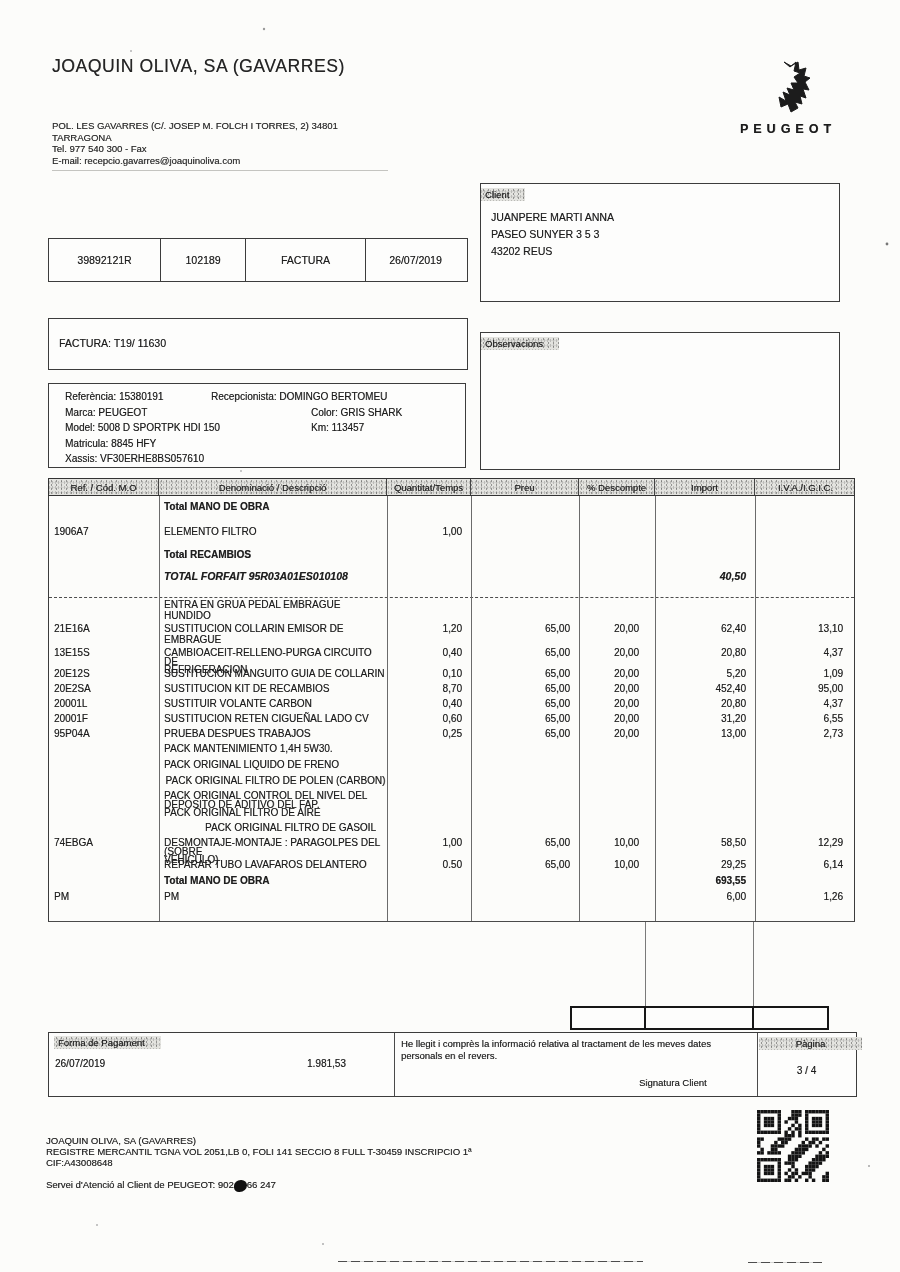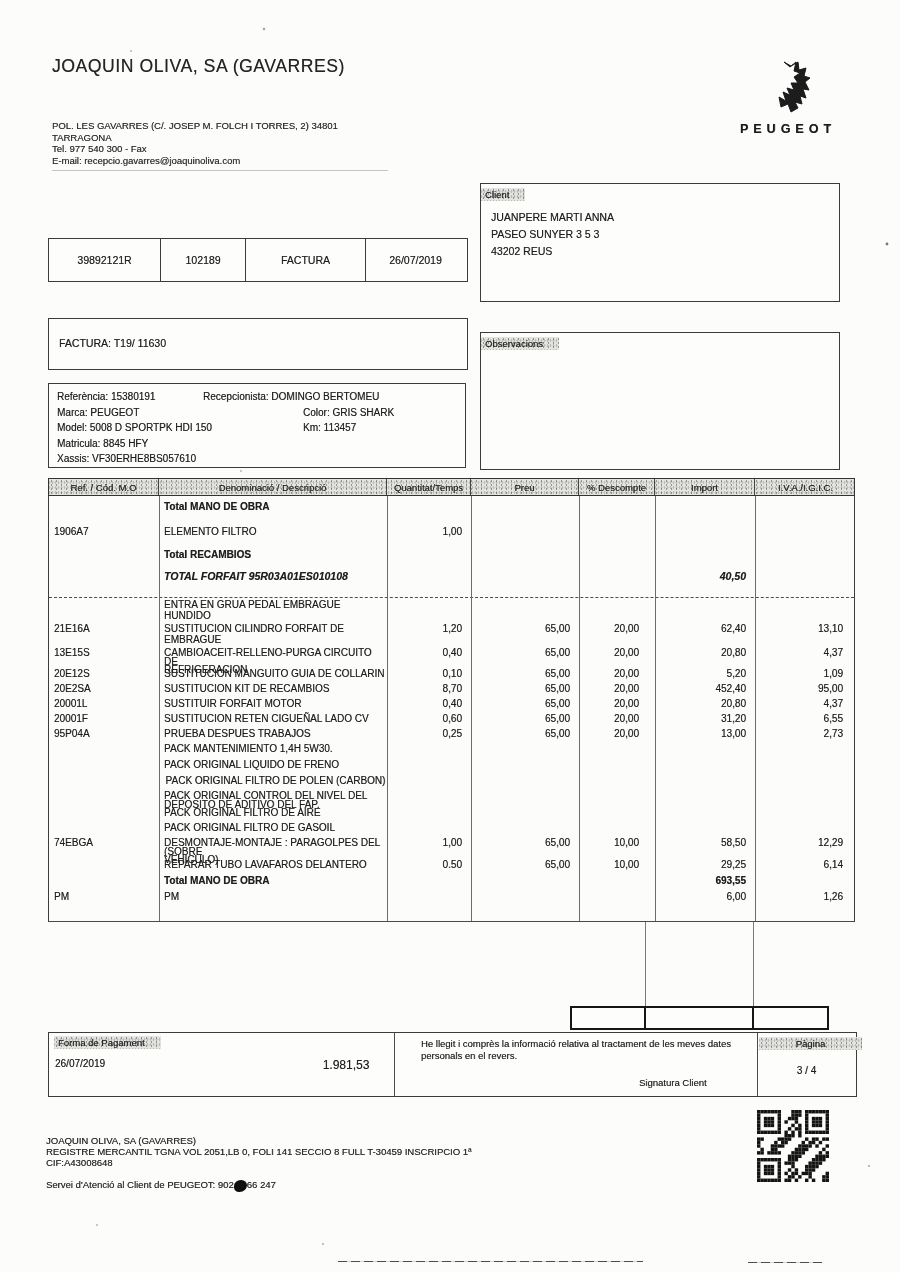--- a/index.html
+++ b/index.html
@@ -35,21 +35,21 @@
   .idhead > div{height:15px;font-size:9.5px;display:flex;align-items:center;justify-content:center;
     border-right:1px solid #3c3c3c;border-bottom:1px solid #3c3c3c;}
   .idhead > div:last-child{border-right:none;}
   .idvals > div{height:42px;font-size:10.5px;display:flex;align-items:center;justify-content:center;
     border-right:1px solid #3c3c3c;}
   .idvals > div:last-child{border-right:none;}
   
   .facturabox{left:48px;top:318px;width:418px;height:50px;}
   .facturabox span{position:absolute;left:10px;top:18px;font-size:10.5px;}
   
-  .vehbox{left:48px;top:383px;width:418px;height:85px;font-size:10px;line-height:15.6px;padding:5px 8px;box-sizing:border-box;}
+  .vehbox{left:48px;top:383px;width:418px;height:85px;font-size:10px;line-height:15.6px;padding:5px 16px;box-sizing:border-box;}
   .vrow{position:relative;white-space:nowrap;}
   .vr{position:absolute;left:146px;top:0;}
   .vr2{position:absolute;left:246px;top:0;}
   
   .theadgrid,.trow{display:grid;grid-template-columns:110px 228px 84px 108px 76px 100px 101px;}
   .thead{position:absolute;left:48px;top:478px;width:807px;border:1.5px solid #333;box-sizing:border-box;}
   .theadgrid > div{height:16px;font-size:9.5px;display:flex;align-items:center;justify-content:center;
     border-right:1px solid #444;}
   .theadgrid > div:last-child{border-right:none;}
   .tbody{position:absolute;left:48px;top:496px;width:807px;height:426px;box-sizing:border-box;
@@ -70,22 +70,22 @@
   .cell.amount{padding-right:9px;}
   .cell.vat{padding-right:13px;}
   .row-sep{border-top:1.6px dashed #4d4d4d;margin:2px 0 2px 0;height:0;}
   .stub{position:absolute;width:1px;background:#7a7a7a;}
   .totbox{position:absolute;border:2.5px solid #161616;background:#fdfdfc;box-sizing:border-box;}
   
   .paybox{left:48px;top:1032px;width:807px;height:63px;}
   .paydiv{position:absolute;top:0;bottom:0;width:1px;background:#4a4a4a;}
   .paylabel{position:absolute;left:5px;top:3px;}
   .paydate{position:absolute;left:6px;top:25px;font-size:10px;}
-  .payamount{position:absolute;left:258px;top:25px;width:78px;text-align:center;font-size:12px;}
-  .legal{position:absolute;left:372px;top:5px;width:334px;font-size:9.5px;line-height:12px;}
+  .payamount{position:absolute;left:258px;top:25px;width:78px;text-align:left;font-size:10px;}
+  .legal{position:absolute;left:352px;top:5px;width:334px;font-size:9.5px;line-height:12px;}
   .sig{position:absolute;left:590px;top:44px;font-size:9.5px;}
   .pglabel{position:absolute;left:710px;top:4px;width:95px;text-align:center;font-size:9.5px;}
   .pgval{position:absolute;left:710px;top:32px;width:95px;text-align:center;font-size:10px;}
   
   .footline{position:absolute;left:46px;font-size:9.5px;line-height:10.5px;color:#262626;}
   .blot{display:inline-block;width:13px;height:12px;background:#101010;border-radius:55% 45% 60% 40%;
     vertical-align:middle;margin:0 0px -2px 0px;}
   .scanline{position:absolute;height:1.4px;
     background:repeating-linear-gradient(90deg,#4d4d4d 0 9px,rgba(90,90,90,.25) 9px 13px);}
   .specks{position:absolute;left:0;top:0;width:2px;height:2px;border-radius:50%;background:transparent;
@@ -217,21 +217,21 @@
       <div class="cell desc">ENTRA EN GRUA PEDAL EMBRAGUE
 HUNDIDO</div>
       <div class="cell num qty"></div>
       <div class="cell num price"></div>
       <div class="cell num disc"></div>
       <div class="cell num amount"></div>
       <div class="cell num vat"></div>
     </div>
     <div class="trow" style="height: 25px;">
       <div class="cell ref">21E16A</div>
-      <div class="cell desc">SUSTITUCION CILINDRO FORFAIT DE
+      <div class="cell desc">SUSTITUCION COLLARIN EMISOR DE
 EMBRAGUE</div>
       <div class="cell num qty">1,20</div>
       <div class="cell num price">65,00</div>
       <div class="cell num disc">20,00</div>
       <div class="cell num amount">62,40</div>
       <div class="cell num vat">13,10</div>
     </div>
     <div class="trow small" style="height: 20px;">
       <div class="cell ref">13E15S</div>
       <div class="cell desc">CAMBIOACEIT-RELLENO-PURGA CIRCUITO DE
@@ -255,21 +255,21 @@
       <div class="cell ref">20E2SA</div>
       <div class="cell desc">SUSTITUCION KIT DE RECAMBIOS</div>
       <div class="cell num qty">8,70</div>
       <div class="cell num price">65,00</div>
       <div class="cell num disc">20,00</div>
       <div class="cell num amount">452,40</div>
       <div class="cell num vat">95,00</div>
     </div>
     <div class="trow" style="height: 15px;">
       <div class="cell ref">20001L</div>
-      <div class="cell desc">SUSTITUIR FORFAIT MOTOR</div>
+      <div class="cell desc">SUSTITUIR VOLANTE CARBON</div>
       <div class="cell num qty">0,40</div>
       <div class="cell num price">65,00</div>
       <div class="cell num disc">20,00</div>
       <div class="cell num amount">20,80</div>
       <div class="cell num vat">4,37</div>
     </div>
     <div class="trow" style="height: 15px;">
       <div class="cell ref">20001F</div>
       <div class="cell desc">SUSTITUCION RETEN CIGUEÑAL LADO CV</div>
       <div class="cell num qty">0,60</div>
@@ -326,21 +326,21 @@
     </div>
     <div class="trow" style="height: 15px;">
       <div class="cell ref"></div>
       <div class="cell desc">PACK ORIGINAL FILTRO DE AIRE</div>
       <div class="cell num qty"></div>
       <div class="cell num price"></div>
       <div class="cell num disc"></div>
       <div class="cell num amount"></div>
       <div class="cell num vat"></div>
     </div>
-    <div class="trow" style="height: 16px;">
+    <div class="trow" style="height: 16px; gap: 41px;">
       <div class="cell ref"></div>
       <div class="cell desc">PACK ORIGINAL FILTRO DE GASOIL</div>
       <div class="cell num qty"></div>
       <div class="cell num price"></div>
       <div class="cell num disc"></div>
       <div class="cell num amount"></div>
       <div class="cell num vat"></div>
     </div>
     <div class="trow small" style="height: 21px;">
       <div class="cell ref">74EBGA</div>

